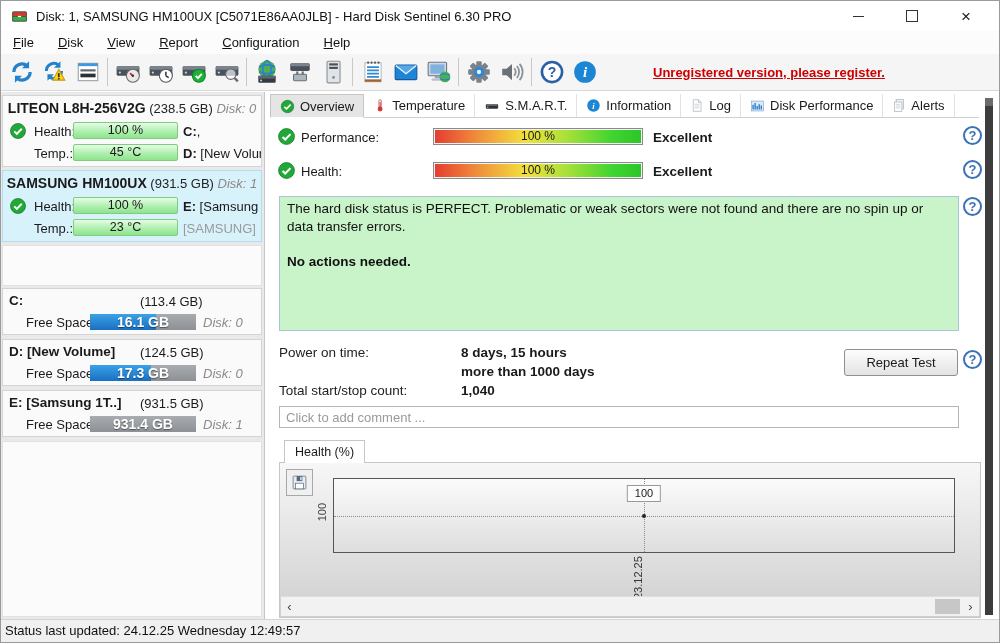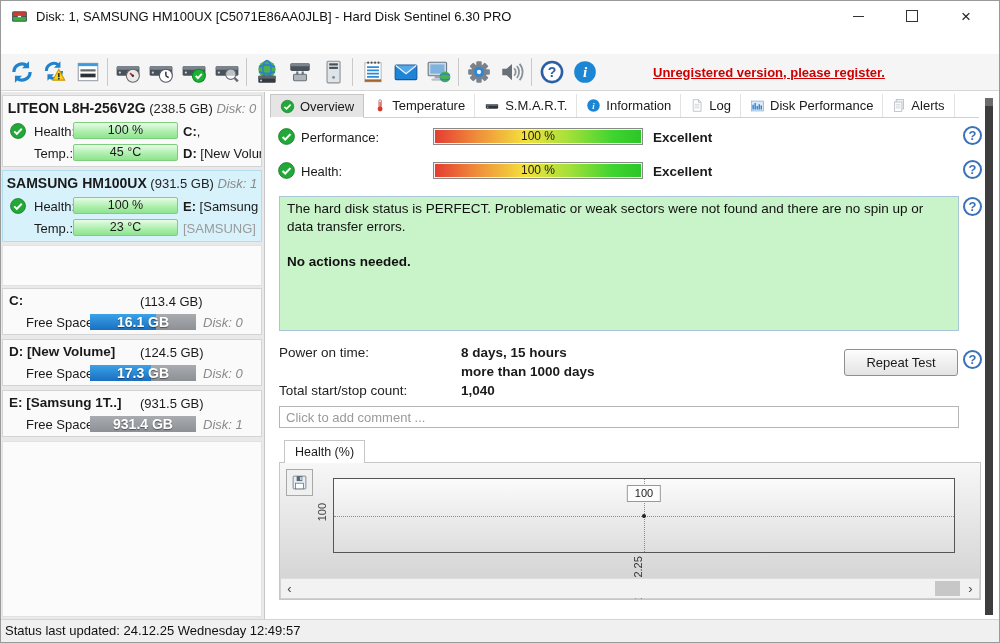--- a/index.html
+++ b/index.html
@@ -80,21 +80,21 @@
   .info-value{position:absolute;left:196px;font-weight:bold;font-size:13.5px;}
   .btn{position:absolute;left:579px;top:257px;width:112px;height:25px;background:linear-gradient(#fdfdfd,#e3e3e3);
        border:1px solid #8f8f8f;border-radius:3px;font-size:13px;display:flex;align-items:center;justify-content:center;}
   .comment{position:absolute;left:14px;top:314px;width:680px;height:22px;border:1px solid #b5b5b5;box-sizing:border-box;
            font-family:"Liberation Sans",sans-serif;font-size:13px;padding:0 6px;color:#333;}
   .comment::placeholder{color:#9a9a9a;}
 
   
   .chart-tab{position:absolute;left:19px;top:348px;height:22px;padding:0 10px;background:#fff;border:1px solid #c6c6c6;
              border-bottom:none;display:flex;align-items:center;font-size:12.5px;z-index:2;}
-  .chart-box{position:absolute;left:14px;top:370px;width:702px;height:138px;border:1px solid #c6c6c6;box-sizing:border-box;
+  .chart-box{position:absolute;left:14px;top:370px;width:702px;height:156px;border:1px solid #c6c6c6;box-sizing:border-box;
              background:linear-gradient(#f7f7f7,#cfcfcf);}
   .save-btn{position:absolute;left:6px;top:6px;width:25px;height:25px;background:#f0f0f0;border:1px solid #a8a8a8;
             display:flex;align-items:center;justify-content:center;}
   .plot{position:absolute;left:53px;top:15px;width:620px;height:73px;border:1px solid #555;
         background:linear-gradient(#fbfbfb,#dedede);}
   .hline{position:absolute;left:0;right:0;top:50%;border-top:1px dotted #8a8a8a;}
   .vline{position:absolute;top:0;bottom:0;left:50%;border-left:1px dotted #8a8a8a;}
   .pt{position:absolute;left:50%;top:50%;width:4px;height:4px;margin:-2px 0 0 -2px;background:#222;border-radius:50%;}
   .pt-label{position:absolute;left:50%;top:6px;transform:translateX(-50%);background:#fcfcfc;border:1px solid #999;
             font-size:11px;padding:0 7px;height:15px;line-height:15px;}
@@ -129,20 +129,28 @@
         </div>
       <div class="win-btn">
           <span class="glyph-max"></span>
         </div>
       <div class="win-btn">
           <span class="glyph-close">×</span>
         </div>
     </div>
   </div>
 
+  <div class="menubar">
+    <span class="menu-item">File</span>
+    <span class="menu-item">Disk</span>
+    <span class="menu-item">View</span>
+    <span class="menu-item">Report</span>
+    <span class="menu-item">Configuration</span>
+    <span class="menu-item">Help</span>
+  </div>
 
   <div class="toolbar">
     <div class="tb-btn">
       <svg width="26" height="26" viewBox="0 0 24 24">
           <path d="M4.5 12a7.5 7.5 0 0 1 12.2-5.8" fill="none" stroke="#2282cc" stroke-width="3"></path>
           <path d="M18.5 2v6.5H12z" fill="#2282cc"></path>
           <path d="M19.5 12a7.5 7.5 0 0 1-12.2 5.8" fill="none" stroke="#2282cc" stroke-width="3"></path>
           <path d="M5.5 22v-6.5H12z" fill="#2282cc"></path>
         </svg>
     </div>

